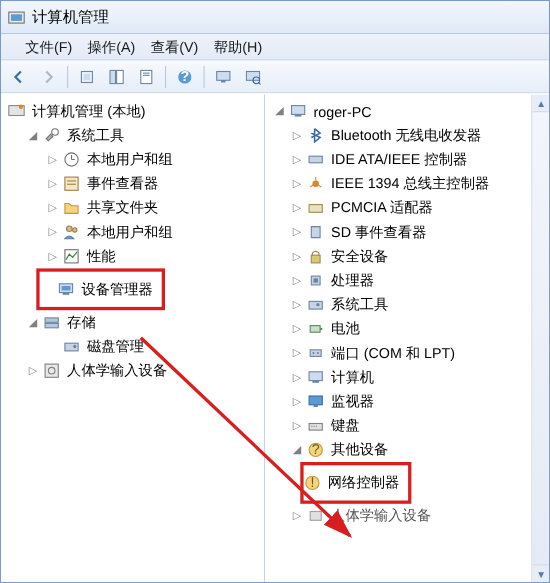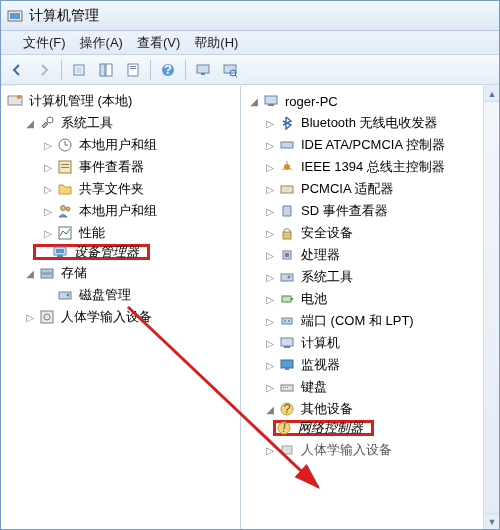--- a/index.html
+++ b/index.html
@@ -5,37 +5,37 @@
 * { margin: 0; padding: 0; box-sizing: border-box; font-family: "Microsoft YaHei", Tahoma, sans-serif; font-size: 13px; }
 body { background: #fff; width: 500px; height: 530px; overflow: hidden; position: relative; }
 .window { width: 500px; height: 530px; border: 1px solid #7a9bc6; background: linear-gradient(#e8f0fa, #dce8f6); display: flex; flex-direction: column; }
 .titlebar { height: 30px; display: flex; align-items: center; padding: 0 6px; background: linear-gradient(#f2f7fd, #dfe9f7); border-bottom: 1px solid #b7c8dd; }
 .titlebar .icon { width: 16px; height: 16px; margin-right: 6px; }
 .titlebar .title { color: #000; font-size: 14px; }
 .menubar { height: 24px; display: flex; align-items: center; padding: 0 22px; gap: 14px; background: linear-gradient(#eef3fa, #e2ebf6); border-bottom: 1px solid #c6d3e3; color: #1a1a1a; font-size: 13px; }
 .toolbar { height: 30px; display: flex; align-items: center; padding: 0 4px; gap: 3px; background: linear-gradient(#f6f9fd, #e6eef8); border-bottom: 1px solid #c6d3e3; }
 .tool { width: 24px; height: 24px; border: 1px solid transparent; border-radius: 2px; display: flex; align-items: center; justify-content: center; cursor: pointer; }
 .sep { width: 1px; height: 20px; background: #b7c8dd; margin: 0 2px; }
-.client { flex: 1; display: flex; background: #fff; border-top: 1px solid #fff; border-radius: 18px; }
+.client { flex: 1; display: flex; background: #fff; border-top: 1px solid #fff; }
 .pane { overflow: hidden; background: #fff; }
 .left { width: 240px; border-right: 1px solid #c6d3e3; position: relative; }
 .right { flex: 1; position: relative; }
 .pane .scrollbar { position: absolute; top: 0; right: 0; width: 16px; height: 100%; background: linear-gradient(#f3f6fb, #e4ebf5); border-left: 1px solid #d2dce9; }
 .scrollbar .arrow { position:absolute; left:0; width:16px; height:16px; background:#e6edf7; display:flex; align-items:center; justify-content:center; color:#5a7aa6; font-size:9px; }
 .scrollbar .arrow.top{ top:0; border-bottom:1px solid #d2dce9; }
 .scrollbar .arrow.bot{ bottom:0; border-top:1px solid #d2dce9; }
 .tree { padding: 4px 2px; }
 .node { display: flex; align-items: center; height: 22px; white-space: nowrap; cursor: default; color: #000; }
 .node .exp { width: 14px; height: 14px; display: flex; align-items: center; justify-content: center; margin-right: 2px; color: #808080; font-size: 10px; cursor: pointer; }
 .node .ico { width: 16px; height: 16px; margin-right: 4px; display: inline-flex; align-items:center; justify-content:center; }
 .node .lbl { padding: 0 2px; }
 .indent-1 { padding-left: 4px; }
 .indent-2 { padding-left: 20px; }
 .indent-3 { padding-left: 38px; }
-.hl { border: 3px solid #d81e1e; padding: 0 6px 0 0; display: inline-flex; align-items: center; height: 16px; font-style: italic; }
+.hl { border: 3px solid #d81e1e; padding: 0 6px 0 0; display: inline-flex; align-items: center; height: 38px; }
 .hl .node { height: auto; }
 .hl-wrap { margin-left: 30px; }
 svg.arrow-line { position: absolute; left: 0; top: 0; pointer-events: none; }
 .gray { color: #565656; }
 </style>
 </head>
 <body>
 
 <div class="window">
 
@@ -273,21 +273,21 @@
             <span class="lbl">Bluetooth 无线电收发器</span>
           </div>
 
         <div class="node indent-2">
             <span class="exp">▷</span>
             <span class="ico">
               <svg width="16" height="16">
                 <rect x="2" y="5" width="12" height="6" fill="#c8d4e2" stroke="#6a85a8"></rect>
               </svg>
             </span>
-            <span class="lbl">IDE ATA/PCMCIA 控制器</span>
+            <span class="lbl">IDE ATA/IEEE 控制器</span>
           </div>
 
         <div class="node indent-2">
             <span class="exp">▷</span>
             <span class="ico">
               <svg width="16" height="16">
                 <circle cx="8" cy="8" r="3" fill="#d88a2a"></circle>
                 <line x1="8" y1="2" x2="8" y2="5" stroke="#d88a2a"></line>
                 <line x1="3" y1="11" x2="6" y2="9" stroke="#d88a2a"></line>
                 <line x1="13" y1="11" x2="10" y2="9" stroke="#d88a2a"></line>

